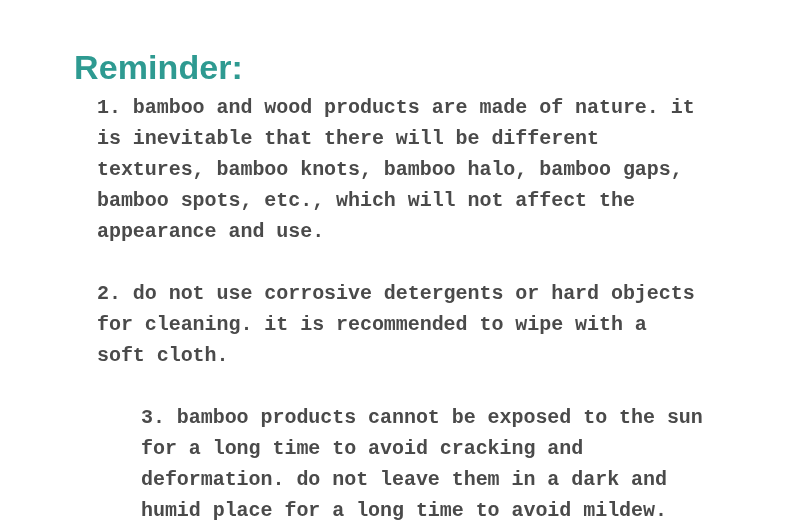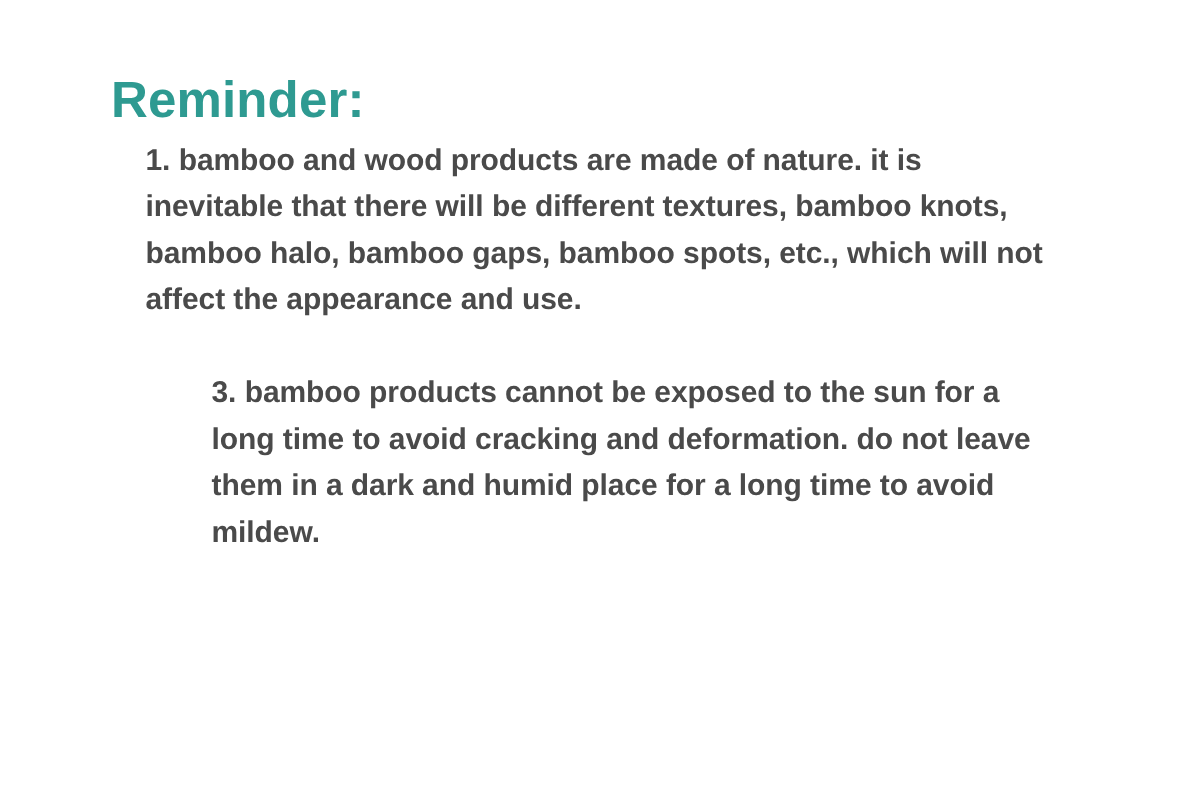--- a/index.html
+++ b/index.html
@@ -46,32 +46,34 @@
   }
 
   .note-item {
     font-size: 20px;
     font-weight: 700;
     line-height: 31px;
     color: #4a4a4a;
     letter-spacing: -0.05px;
     margin: 0 0 31px 0;
     text-align: left;
+    font-family: Liberation Mono, monospace;
   }
 
   .note-item:last-child {
     margin-bottom: 0;
     margin-left: 44px;
   }
 </style>
 </head>
 <body>
 
 <div class="card">
 
   <div class="reminder-title">Reminder:</div>
 
   <ul class="notes-list">
     <li class="note-item">1. bamboo and wood products are made of nature. it is inevitable that there will be different textures, bamboo knots, bamboo halo, bamboo gaps, bamboo spots, etc., which will not affect the appearance and use.</li>
+    <li class="note-item">2. do not use corrosive detergents or hard objects for cleaning. it is recommended to wipe with a soft cloth.</li>
     <li class="note-item">3. bamboo products cannot be exposed to the sun for a long time to avoid cracking and deformation. do not leave them in a dark and humid place for a long time to avoid mildew.</li>
   </ul>
 
 </div>
 
 </body></html>

